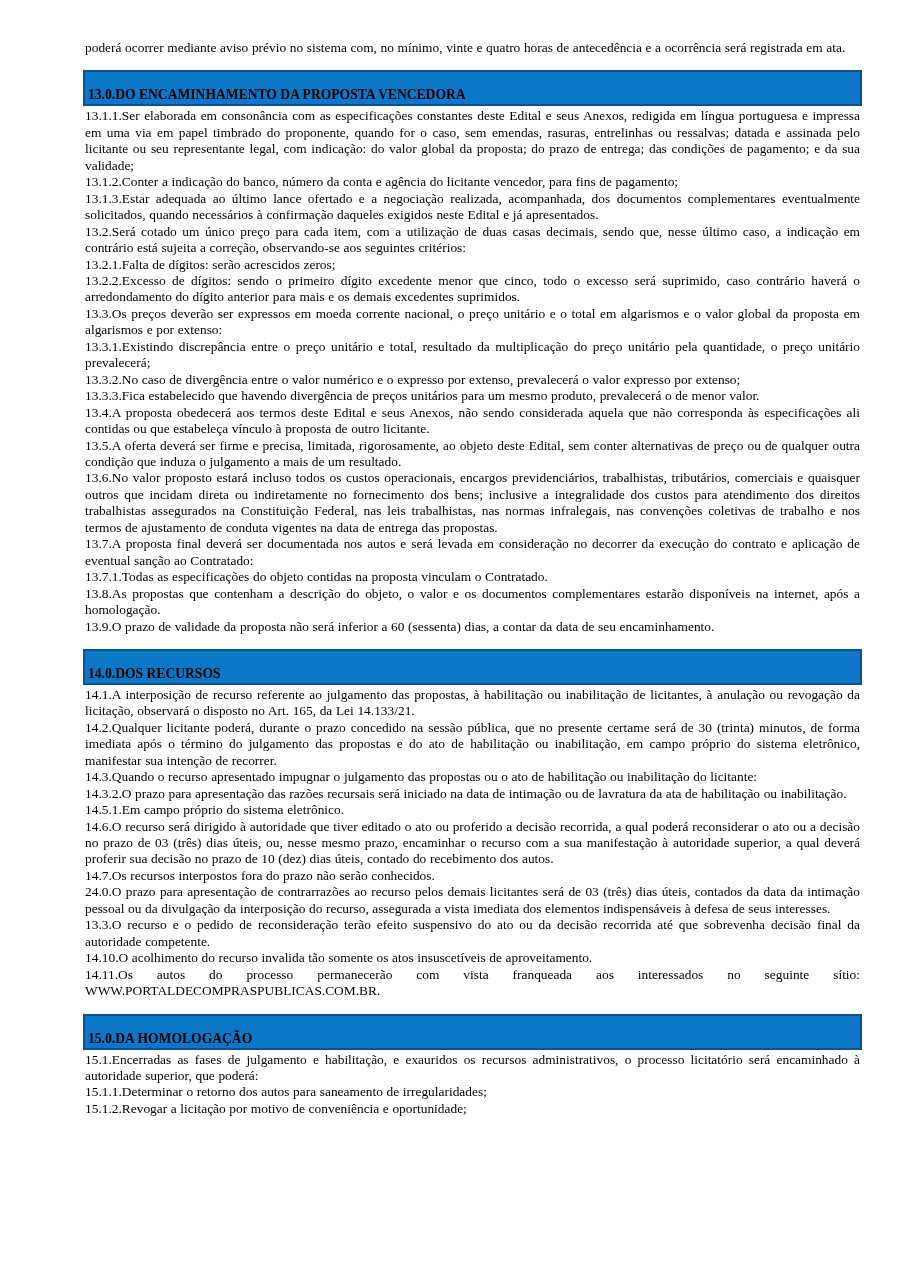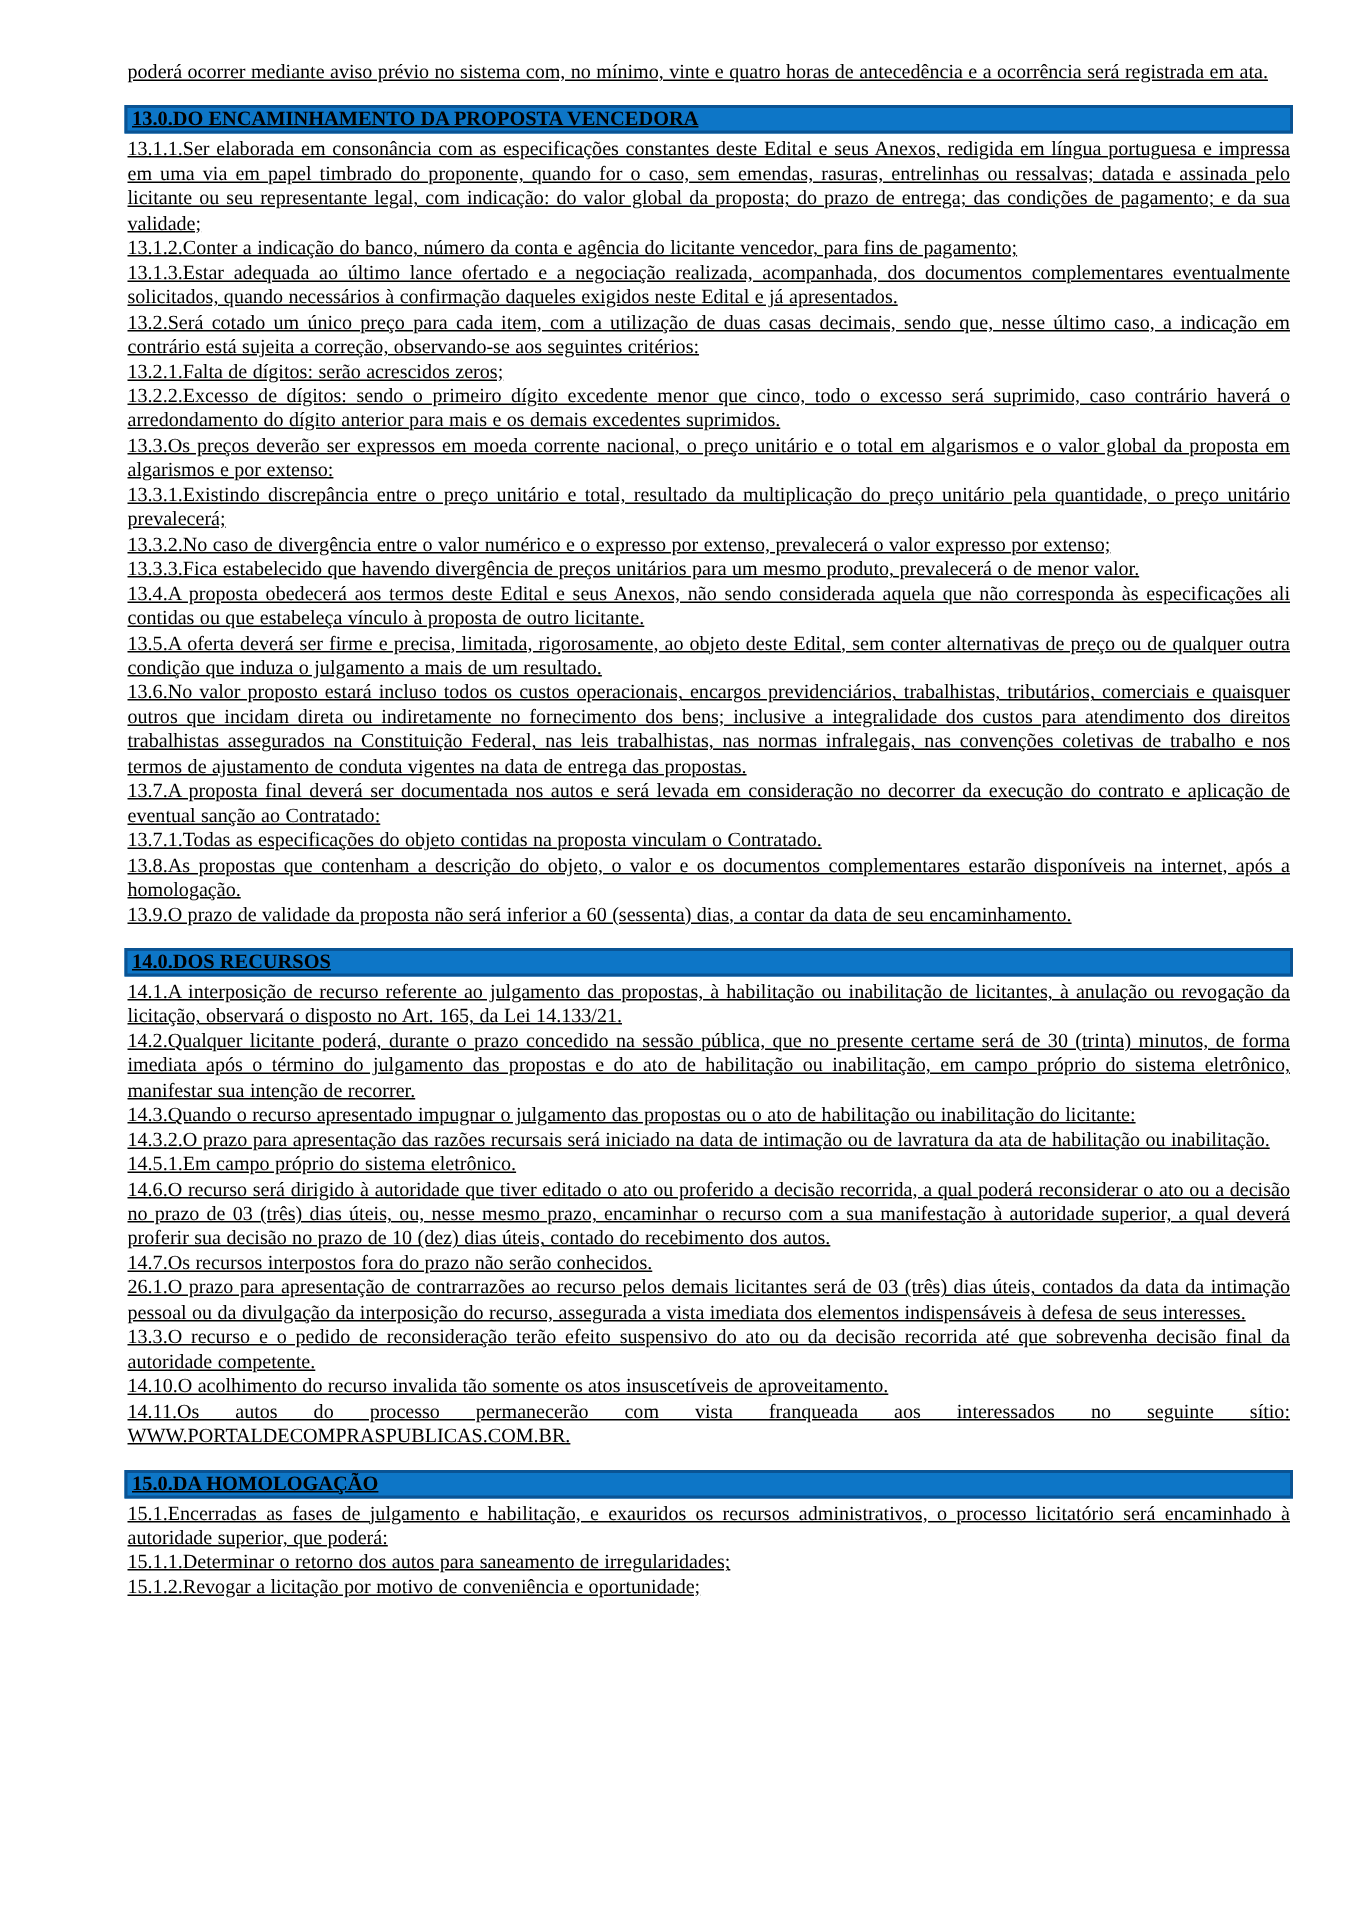--- a/index.html
+++ b/index.html
@@ -16,33 +16,32 @@
     color:var(--text-color);
     font-family:"Liberation Serif","DejaVu Serif",serif;
     font-size:13.4px;
     line-height:16.45px;
   }
   .page{
     box-sizing:border-box;
     width:900px;
     min-height:1273px;
     padding:40px 40px 60px 85px;
-    text-decoration:underline;
   }
   .para{
     margin:0;
     text-align:justify;
     word-spacing:0.02em;
   }
   .bold{font-weight:bold;}
   .section-header{
     box-sizing:border-box;
     height:19px;
     margin:14px -2px 2px -2px;
-    padding:0 3px;
+    padding:16px 3px;
     background:var(--header-bg);
     border:2px solid var(--header-border);
     font-weight:bold;
     font-size:13.6px;
     line-height:14.5px;
     color:#000;
     overflow:hidden;
   }
 </style>
 </head>
@@ -70,21 +69,21 @@
       <p class="para">13.8.As propostas que contenham a descrição do objeto, o valor e os documentos complementares estarão disponíveis na internet, após a homologação.</p>
       <p class="para">13.9.O prazo de validade da proposta não será inferior a 60 (sessenta) dias, a contar da data de seu encaminhamento.</p>
       <div class="section-header">14.0.DOS RECURSOS</div>
       <p class="para">14.1.A interposição de recurso referente ao julgamento das propostas, à habilitação ou inabilitação de licitantes, à anulação ou revogação da licitação, observará o disposto no Art. 165, da Lei 14.133/21.</p>
       <p class="para">14.2.Qualquer licitante poderá, durante o prazo concedido na sessão pública, que no presente certame será de 30 (trinta) minutos, de forma imediata após o término do julgamento das propostas e do ato de habilitação ou inabilitação, em campo próprio do sistema eletrônico, manifestar sua intenção de recorrer.</p>
       <p class="para">14.3.Quando o recurso apresentado impugnar o julgamento das propostas ou o ato de habilitação ou inabilitação do licitante:</p>
       <p class="para">14.3.2.O prazo para apresentação das razões recursais será iniciado na data de intimação ou de lavratura da ata de habilitação ou inabilitação.</p>
       <p class="para">14.5.1.Em campo próprio do sistema eletrônico.</p>
       <p class="para">14.6.O recurso será dirigido à autoridade que tiver editado o ato ou proferido a decisão recorrida, a qual poderá reconsiderar o ato ou a decisão no prazo de 03 (três) dias úteis, ou, nesse mesmo prazo, encaminhar o recurso com a sua manifestação à autoridade superior, a qual deverá proferir sua decisão no prazo de 10 (dez) dias úteis, contado do recebimento dos autos.</p>
       <p class="para">14.7.Os recursos interpostos fora do prazo não serão conhecidos.</p>
-      <p class="para">26.1.O prazo para apresentação de contrarrazões ao recurso pelos demais licitantes será de 03 (três) dias úteis, contados da data da intimação pessoal ou da divulgação da interposição do recurso, assegurada a vista imediata dos elementos indispensáveis à defesa de seus interesses.</p>
+      <p class="para">24.0.O prazo para apresentação de contrarrazões ao recurso pelos demais licitantes será de 03 (três) dias úteis, contados da data da intimação pessoal ou da divulgação da interposição do recurso, assegurada a vista imediata dos elementos indispensáveis à defesa de seus interesses.</p>
       <p class="para">13.3.O recurso e o pedido de reconsideração terão efeito suspensivo do ato ou da decisão recorrida até que sobrevenha decisão final da autoridade competente.</p>
       <p class="para">14.10.O acolhimento do recurso invalida tão somente os atos insuscetíveis de aproveitamento.</p>
       <p class="para">14.11.Os autos do processo permanecerão com vista franqueada aos interessados no seguinte sítio: WWW.PORTALDECOMPRASPUBLICAS.COM.BR.</p>
       <div class="section-header">15.0.DA HOMOLOGAÇÃO</div>
       <p class="para">15.1.Encerradas as fases de julgamento e habilitação, e exauridos os recursos administrativos, o processo licitatório será encaminhado à autoridade superior, que poderá:</p>
       <p class="para">15.1.1.Determinar o retorno dos autos para saneamento de irregularidades;</p>
       <p class="para">15.1.2.Revogar a licitação por motivo de conveniência e oportunidade;</p>
     </div>
 </div>
 

